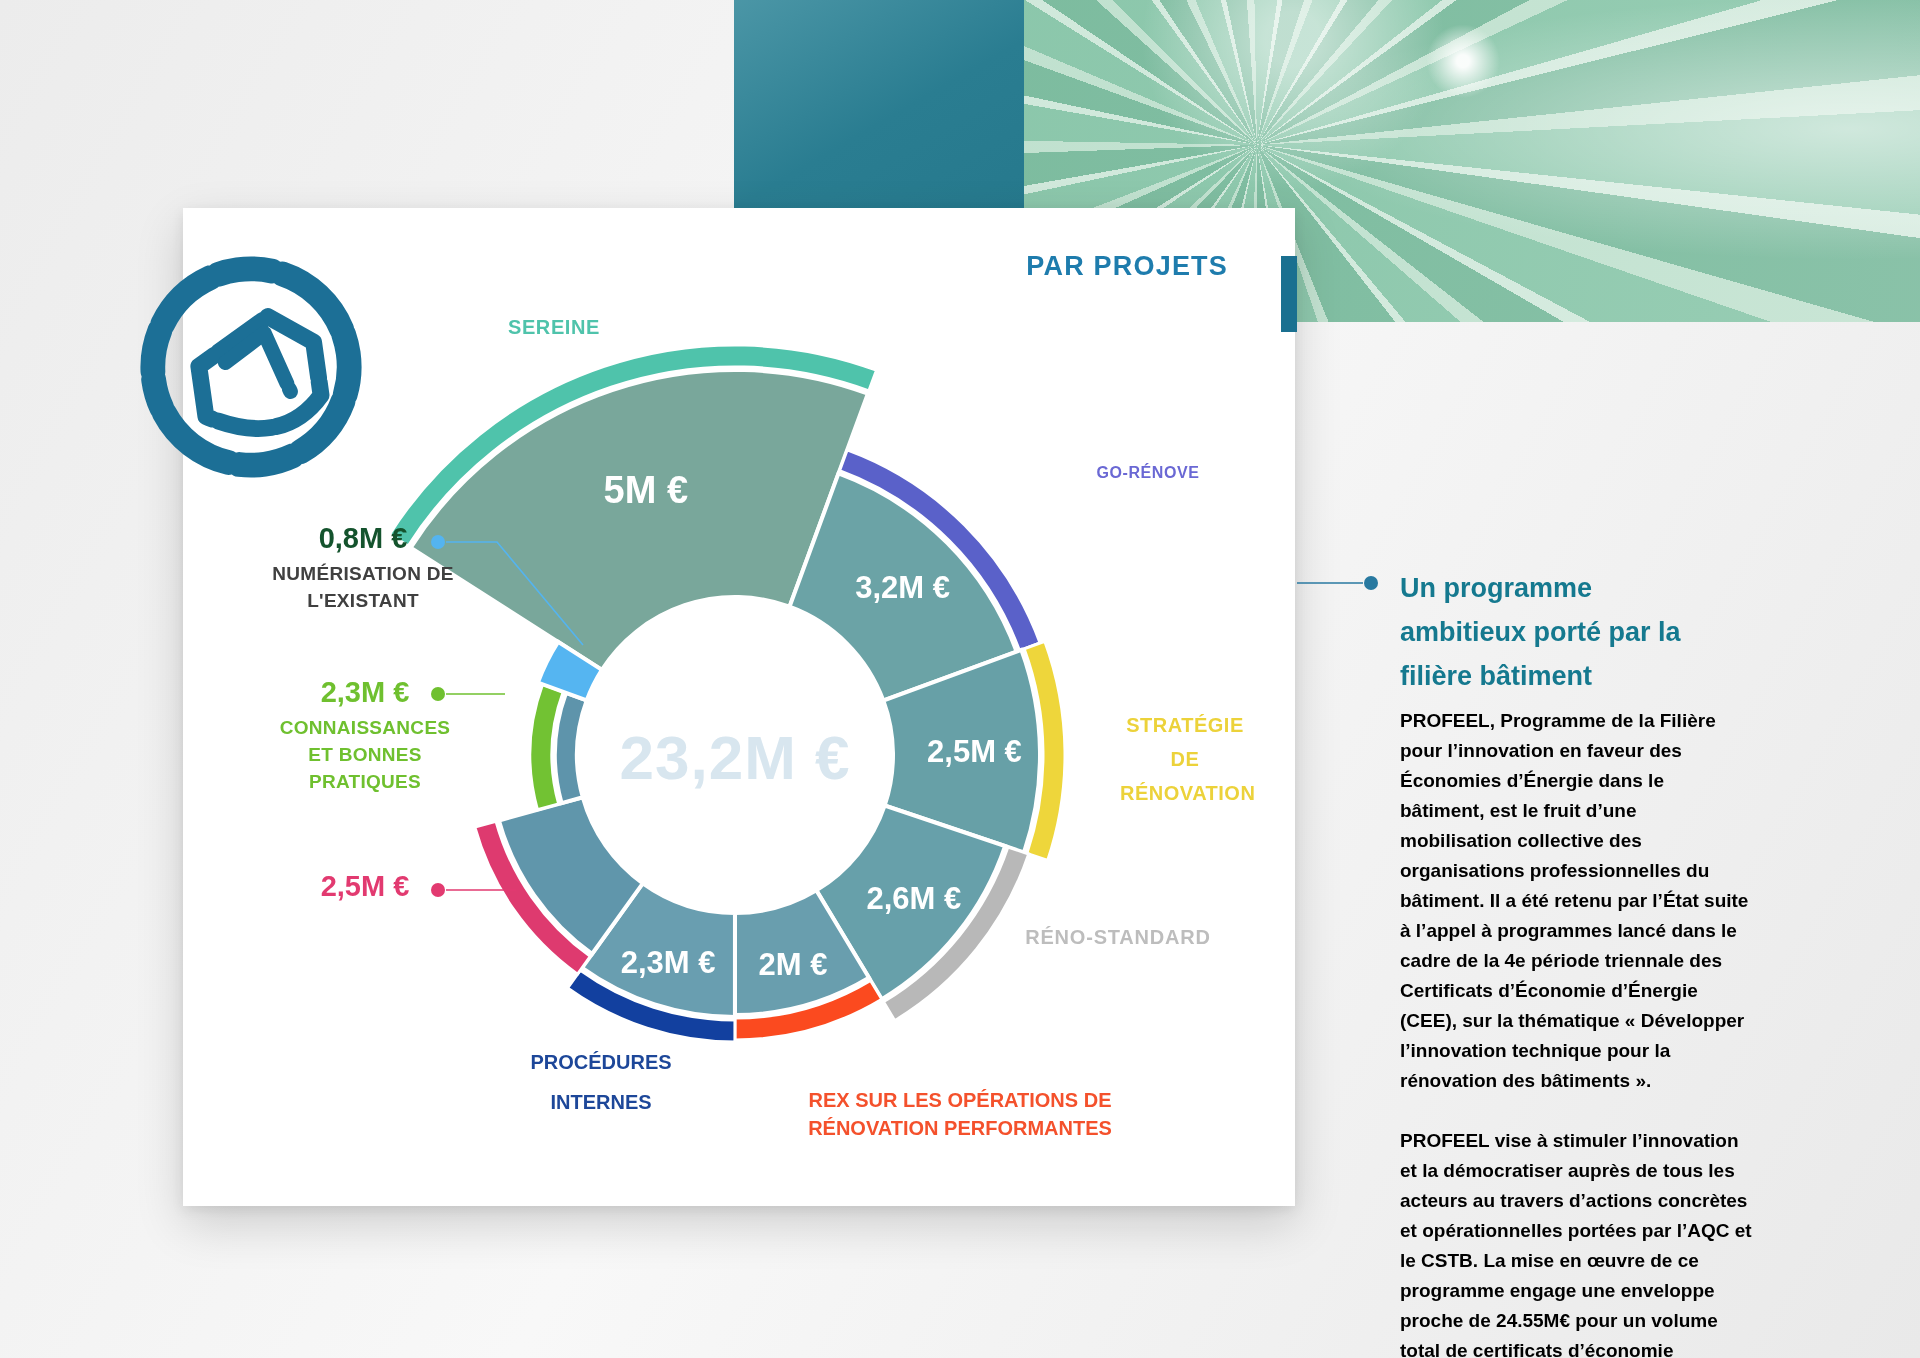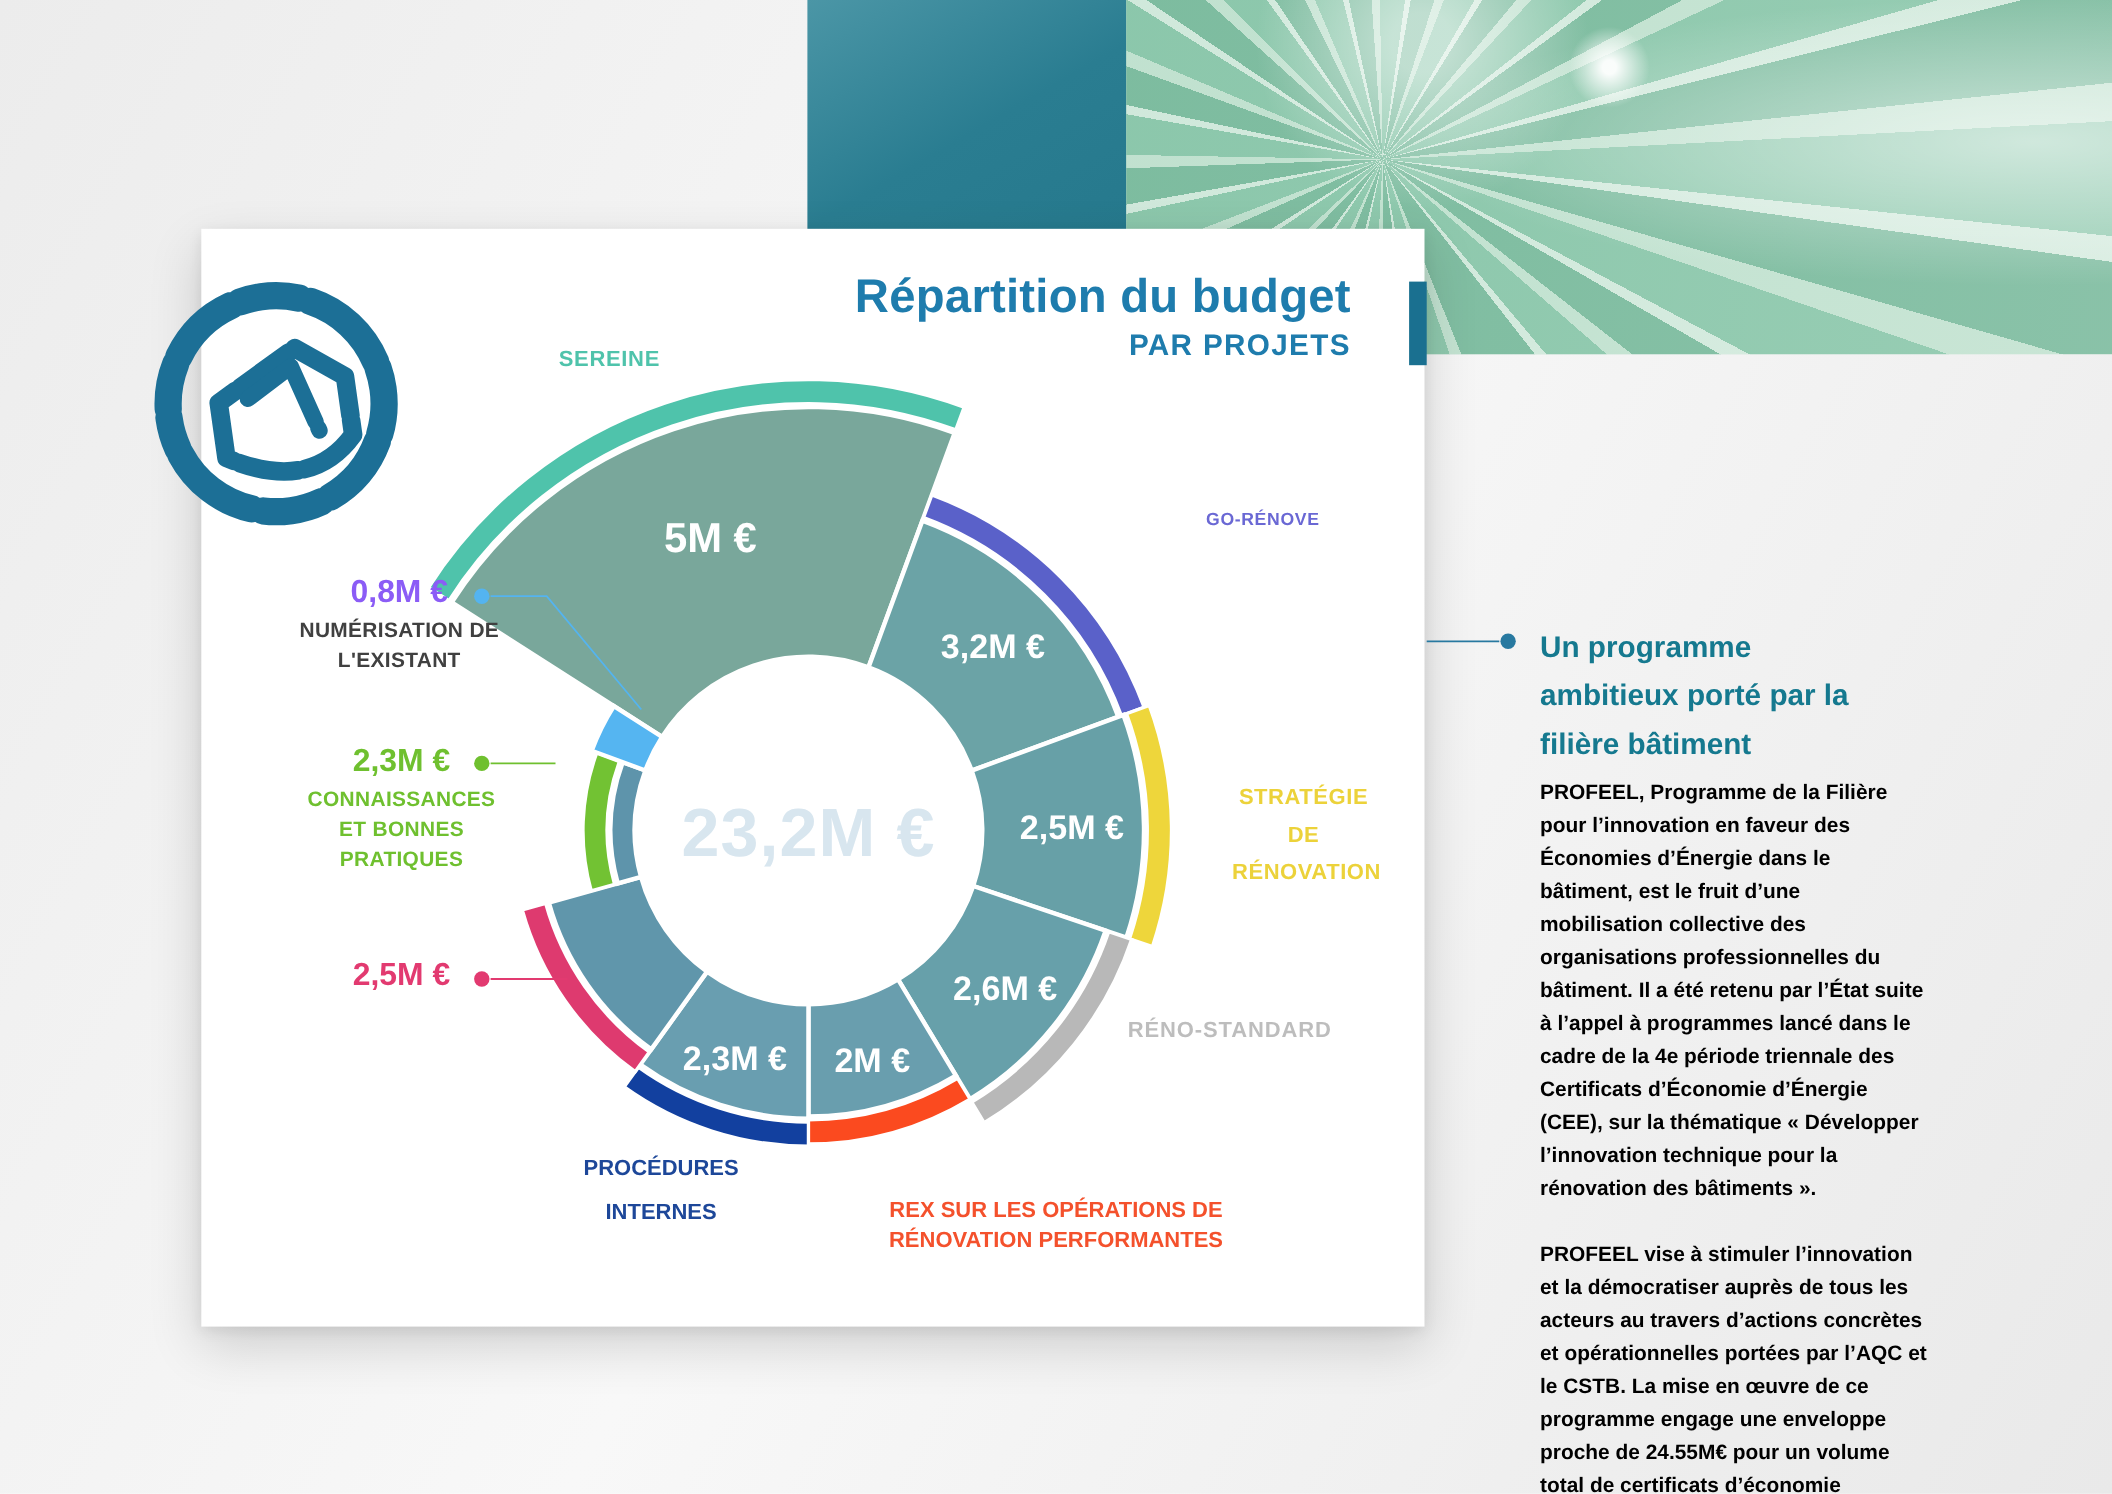--- a/index.html
+++ b/index.html
@@ -63,21 +63,20 @@
 
 <svg class="abs" id="logo" viewBox="0 0 240 240">
   <g fill="none" stroke="#1c6f96" stroke-linecap="round" stroke-linejoin="round">
     <circle cx="120" cy="120" r="99" stroke-width="25" stroke-dasharray="42 7 68 9 55 11 84 6 30 8"></circle>
     <path d="M68,163 L68,112 L144,72 L186,104 L186,158 Q140,206 68,163 Z" stroke-width="17" stroke-dasharray="70 5 55 6 90 4"></path>
     <path d="M95,112 L138,88 L156,150" stroke-width="15" stroke-dasharray="40 5 60 6"></path>
   </g>
 </svg>
 
 <div class="abs" id="title-block">
-  <div class="t1" style="color: rgb(30, 124, 173);">Répartition du budget</div>
   <div class="t2" style="color: rgb(30, 124, 173);">PAR PROJETS</div>
 </div>
 
 <svg class="abs" id="overlay-svg" viewBox="0 0 1920 1358">
     <path d="M410.6558271522482,547.5732477723577 A385,385 0 0 1 867.8528204127368,393.648193434181 L789.5214172083439,606.7049728898717 A158,158 0 0 0 601.8925212728707,669.8742159689157 Z" fill="#79a79b" stroke="#ffffff" stroke-width="4"></path>
     <path d="M389.5945172270695,534.1039781471861 A410,410 0 0 1 876.4796269330444,370.18379041042647 L868.8880371951738,390.83246507133043 A388,388 0 0 0 408.12846996122676,545.9569354173371 Z" fill="#4fc3ab" stroke="#ffffff" stroke-width="3"></path>
     <text x="645.8189881842184" y="490.10946198190953" fill="#ffffff" text-anchor="middle" dominant-baseline="central" font-weight="700" font-size="38">5M €</text>
     <path d="M838.521678243691,473.42716371494623 A300,300 0 0 1 1016.6226462436971,651.6139026624107 L883.3212603550138,700.5499887355363 A158,158 0 0 0 789.5214172083439,606.7049728898717 Z" fill="#6ba3a6" stroke="#ffffff" stroke-width="4"></path>
     <path d="M847.1484847639986,449.96276069119176 A325,325 0 0 1 1040.0912000973385,642.9983945509449 L1019.438872706134,650.5800416890348 A303,303 0 0 0 839.5568950261279,470.61143535209567 Z" fill="#5a61c9" stroke="#ffffff" stroke-width="3"></path>
     <text x="902.6246457045675" y="587.4560411342197" fill="#ffffff" text-anchor="middle" dominant-baseline="central" font-weight="700" font-size="31">3,2M €</text>
@@ -111,21 +110,21 @@
 <div class="abs" id="total-label" style="color: rgb(216, 230, 239);">23,2M €</div>
 
 <div class="abs cat" id="label-sereine" style="color: rgb(79, 195, 171);">SEREINE</div>
 <div class="abs cat" id="label-go" style="color: rgb(106, 104, 212);">GO-RÉNOVE</div>
 <div class="abs cat" id="label-strategie" style="color: rgb(236, 210, 58);">STRATÉGIE DE RÉNOVATION</div>
 <div class="abs cat" id="label-reno" style="color: rgb(189, 189, 189);">RÉNO-STANDARD</div>
 <div class="abs cat" id="label-rex" style="color: rgb(244, 81, 44);">REX SUR LES OPÉRATIONS DE RÉNOVATION PERFORMANTES</div>
 <div class="abs cat" id="label-proc" style="color: rgb(29, 71, 153);">PROCÉDURES INTERNES</div>
 
 <div class="abs cat" id="label-num">
-  <div class="value" style="color: #8b5cf6;">0,8M €</div>
+  <div class="value" style="color: #14532d;">0,8M €</div>
   <div class="name" style="color: #404040;">NUMÉRISATION DE L'EXISTANT</div>
 </div>
 <div class="abs cat" id="label-conn">
   <div class="value" style="color: rgb(111, 192, 47);">2,3M €</div>
   <div class="name" style="color: rgb(111, 192, 47);">CONNAISSANCES ET BONNES PRATIQUES</div>
 </div>
 <div class="abs cat" id="label-qual">
   <div class="value" style="color: rgb(226, 58, 112);">2,5M €</div>
 </div>
 

